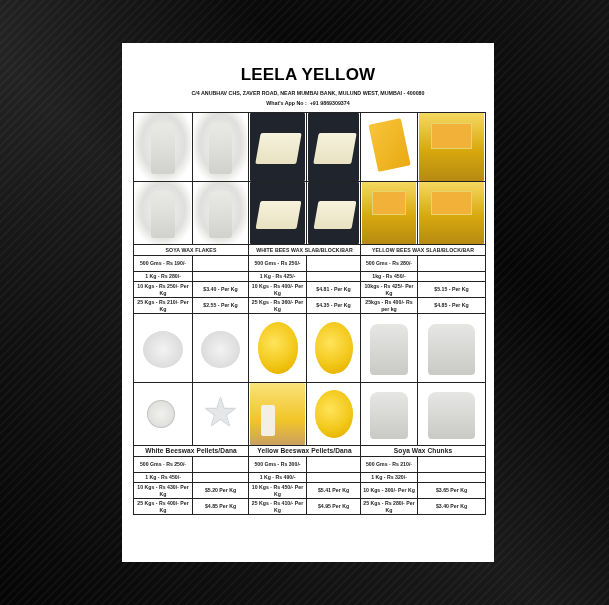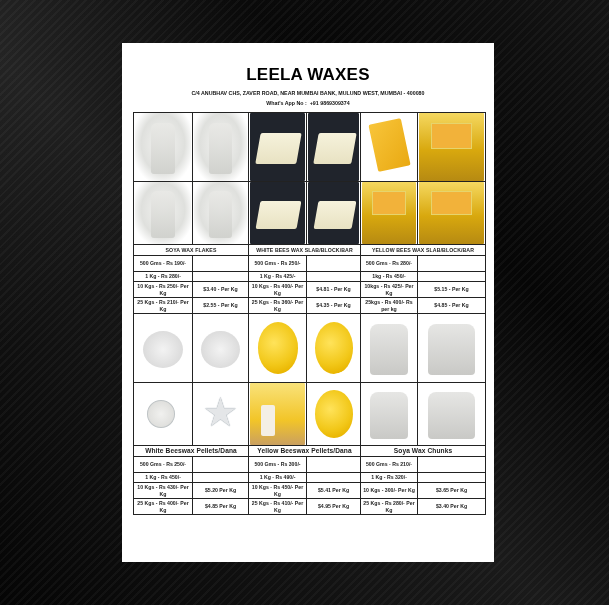--- a/index.html
+++ b/index.html
@@ -78,21 +78,21 @@
     .pkg-yellow::after { content: ""; position: absolute; left: 20%; width: 25%; top: 35%; bottom: 15%; background: #f4efe5; border-radius: 2px; }
     .star-white { background: #fff; }
     .star-white::after { content: "\2605"; position: absolute; left: 0; right: 0; top: 4px; text-align: center; font-size: 40px; line-height: 50px; color: #e4e6e8; text-shadow: 0 0 1px #6b7b86; font-family: "DejaVu Sans", sans-serif; }
     .fish-white { background: #fff; }
     .fish-white::after { content: ""; position: absolute; left: 22%; width: 46%; top: 28%; bottom: 28%; background: radial-gradient(circle, #f1f1ef, #d8d8d5); border-radius: 50%; border: 1px solid #bfc4c6; }
   </style>
 </head>
 <body>
 
 <div class="page">
-  <div class="title">LEELA WAXES</div>
+  <div class="title">LEELA YELLOW</div>
   <div class="address">C/4 ANUBHAV CHS, ZAVER ROAD, NEAR MUMBAI BANK, MULUND WEST, MUMBAI - 400080</div>
   <div class="whatsapp">
     <b>What's App No :</b><span>+91 9869309374</span>
   </div>
 
   <table class="grid">
     <colgroup>
       <col style="width:59px">
         <col style="width:56px">
         <col style="width:58px">

